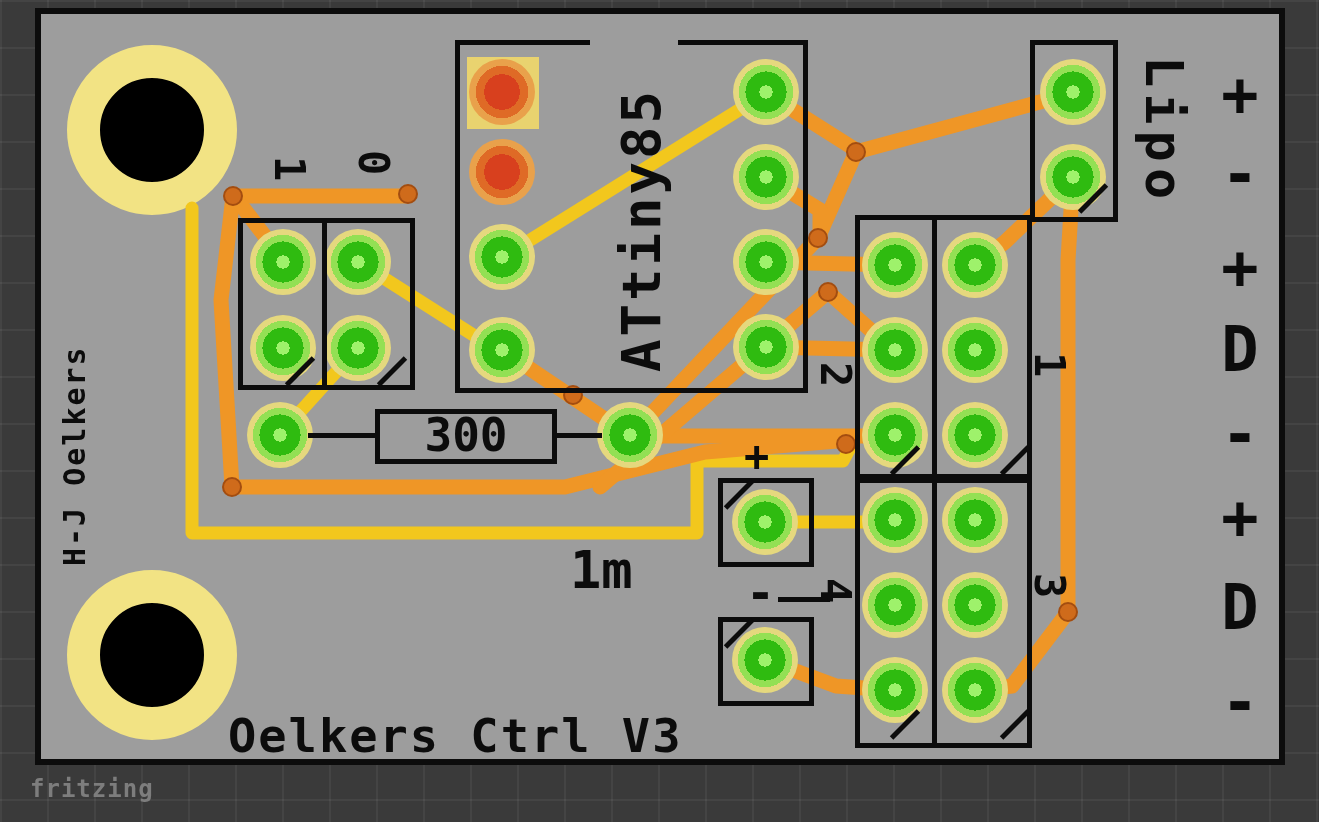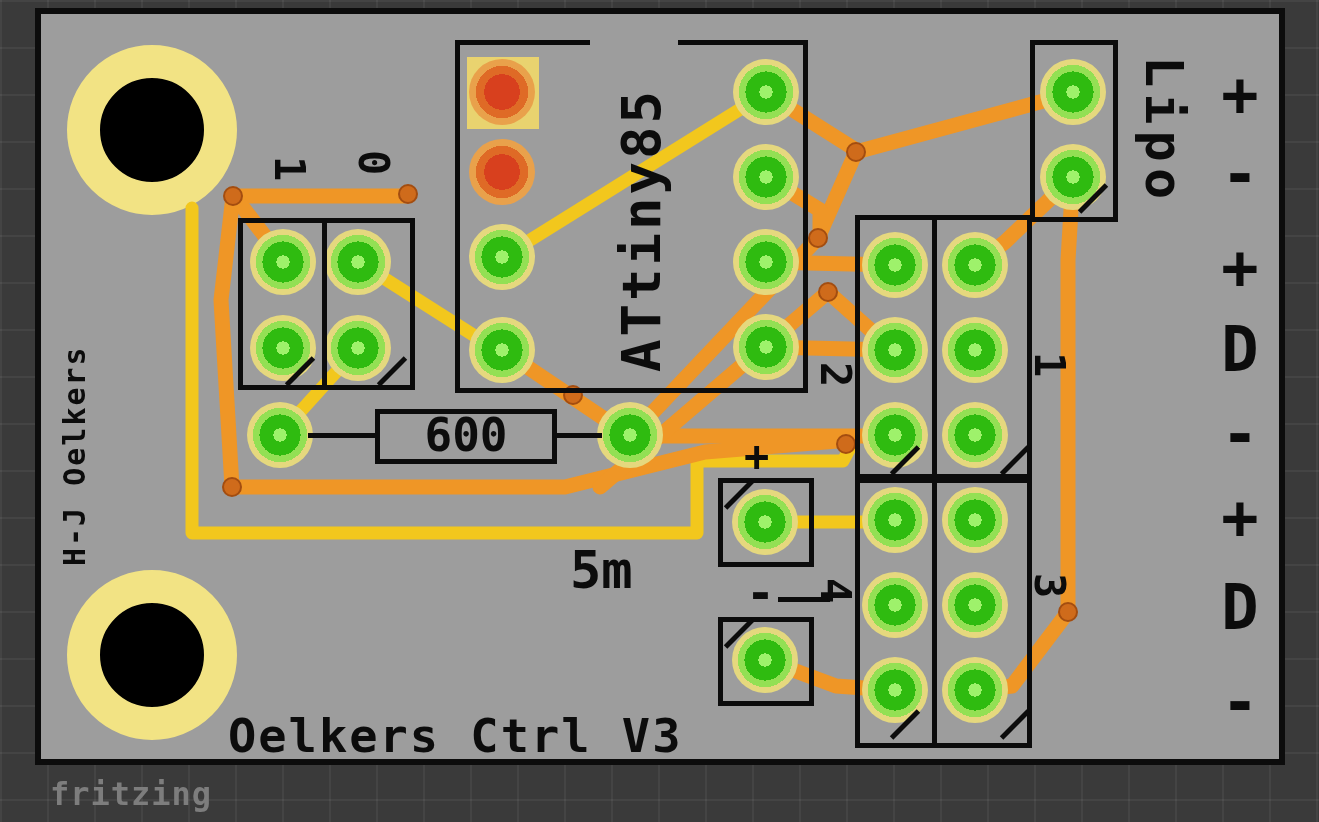--- a/index.html
+++ b/index.html
@@ -30,21 +30,21 @@
   }
   .pin1-square{position:absolute;width:72px;height:72px;background:#e9d36f;}
   .outline{position:absolute;border:5px solid #0c0c0c;box-sizing:border-box;}
   .vline{position:absolute;width:5px;background:#0c0c0c;}
   .hline{position:absolute;height:5px;background:#0c0c0c;}
   .notch{position:absolute;width:38px;height:5px;background:#0c0c0c;transform:rotate(-45deg);}
   .silk{position:absolute;color:#0c0c0c;font-weight:bold;white-space:nowrap;line-height:1.1;}
   .rot-ccw{transform-origin:0 0;transform:rotate(-90deg);}
   .rot-cw{transform-origin:0 0;transform:rotate(90deg);}
   .edge-pin{position:absolute;left:1205px;width:70px;text-align:center;font-size:62px;line-height:76px;color:#0c0c0c;font-weight:bold;}
-  .watermark{position:absolute;left:30px;top:775px;font-size:32px;letter-spacing:1px;color:#7d7d7d;font-weight:bold;margin-left:20px;}
+  .watermark{position:absolute;left:30px;top:775px;font-size:24px;letter-spacing:1px;color:#7d7d7d;font-weight:bold;}
 </style>
 </head>
 <body>
 
 <div class="stage">
 
   <div class="board"></div>
 
   <div class="hole" style="left:67px;top:45px;"></div>
   <div class="hole" style="left:67px;top:570px;"></div>
@@ -166,23 +166,23 @@
   <div class="silk rot-cw" style="left:1192px;top:56px;font-size:52px;letter-spacing:6px;">Lipo</div>
 
   <div class="silk rot-cw" style="left:312px;top:156px;font-size:42px;">1</div>
   <div class="silk rot-cw" style="left:396px;top:150px;font-size:42px;">0</div>
 
   <div class="silk rot-cw" style="left:858px;top:362px;font-size:42px;">2</div>
   <div class="silk rot-cw" style="left:1072px;top:352px;font-size:42px;">1</div>
   <div class="silk rot-cw" style="left:858px;top:578px;font-size:42px;">4</div>
   <div class="silk rot-cw" style="left:1072px;top:573px;font-size:42px;">3</div>
 
-  <div class="silk" style="left:383px;top:410px;width:166px;height:50px;font-size:46px;line-height:50px;text-align:center;">600</div>
+  <div class="silk" style="left:383px;top:410px;width:166px;height:50px;font-size:46px;line-height:50px;text-align:center;">300</div>
 
-  <div class="silk" style="left:570px;top:542px;font-size:52px;">5m</div>
+  <div class="silk" style="left:570px;top:542px;font-size:52px;">1m</div>
 
   <div class="silk" style="left:744px;top:434px;font-size:42px;">+</div>
   <div class="silk" style="left:746px;top:566px;font-size:48px;">-</div>
 
   <div class="silk" style="left:228px;top:710px;font-size:47px;letter-spacing:2px;">Oelkers Ctrl V3</div>
 
   <div class="edge-pin" style="top:57px;">+</div>
   <div class="edge-pin" style="top:137px;">-</div>
   <div class="edge-pin" style="top:230px;">+</div>
   <div class="edge-pin" style="top:312px;">D</div>

